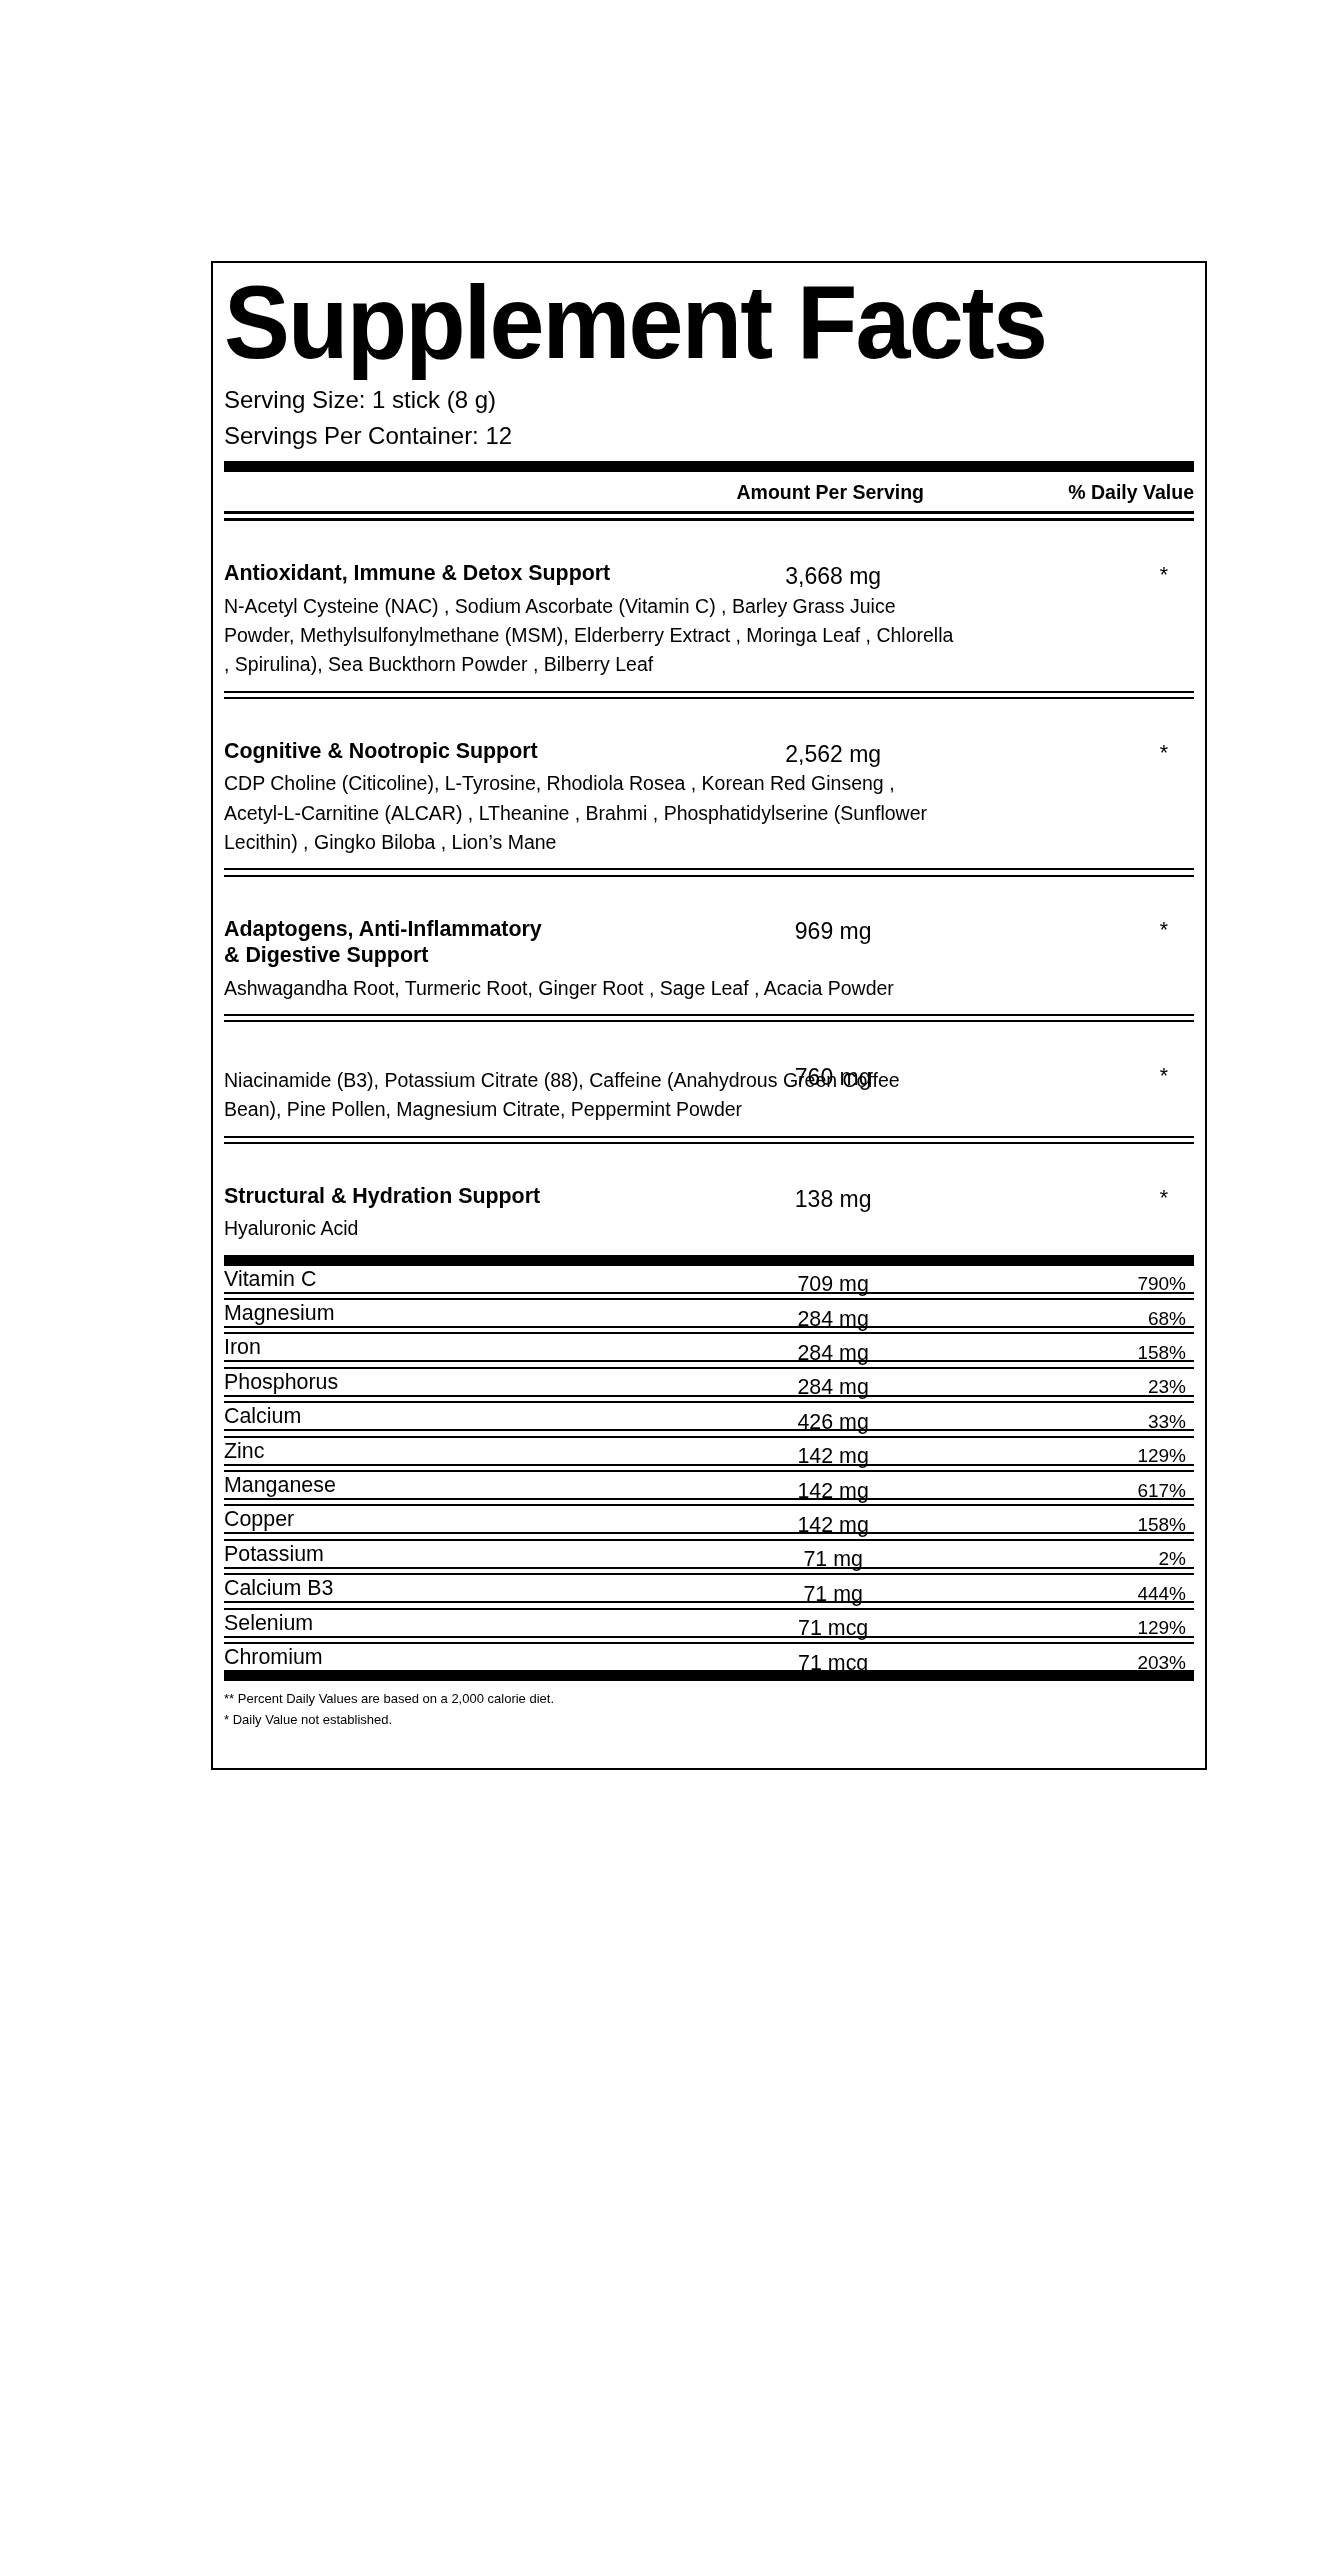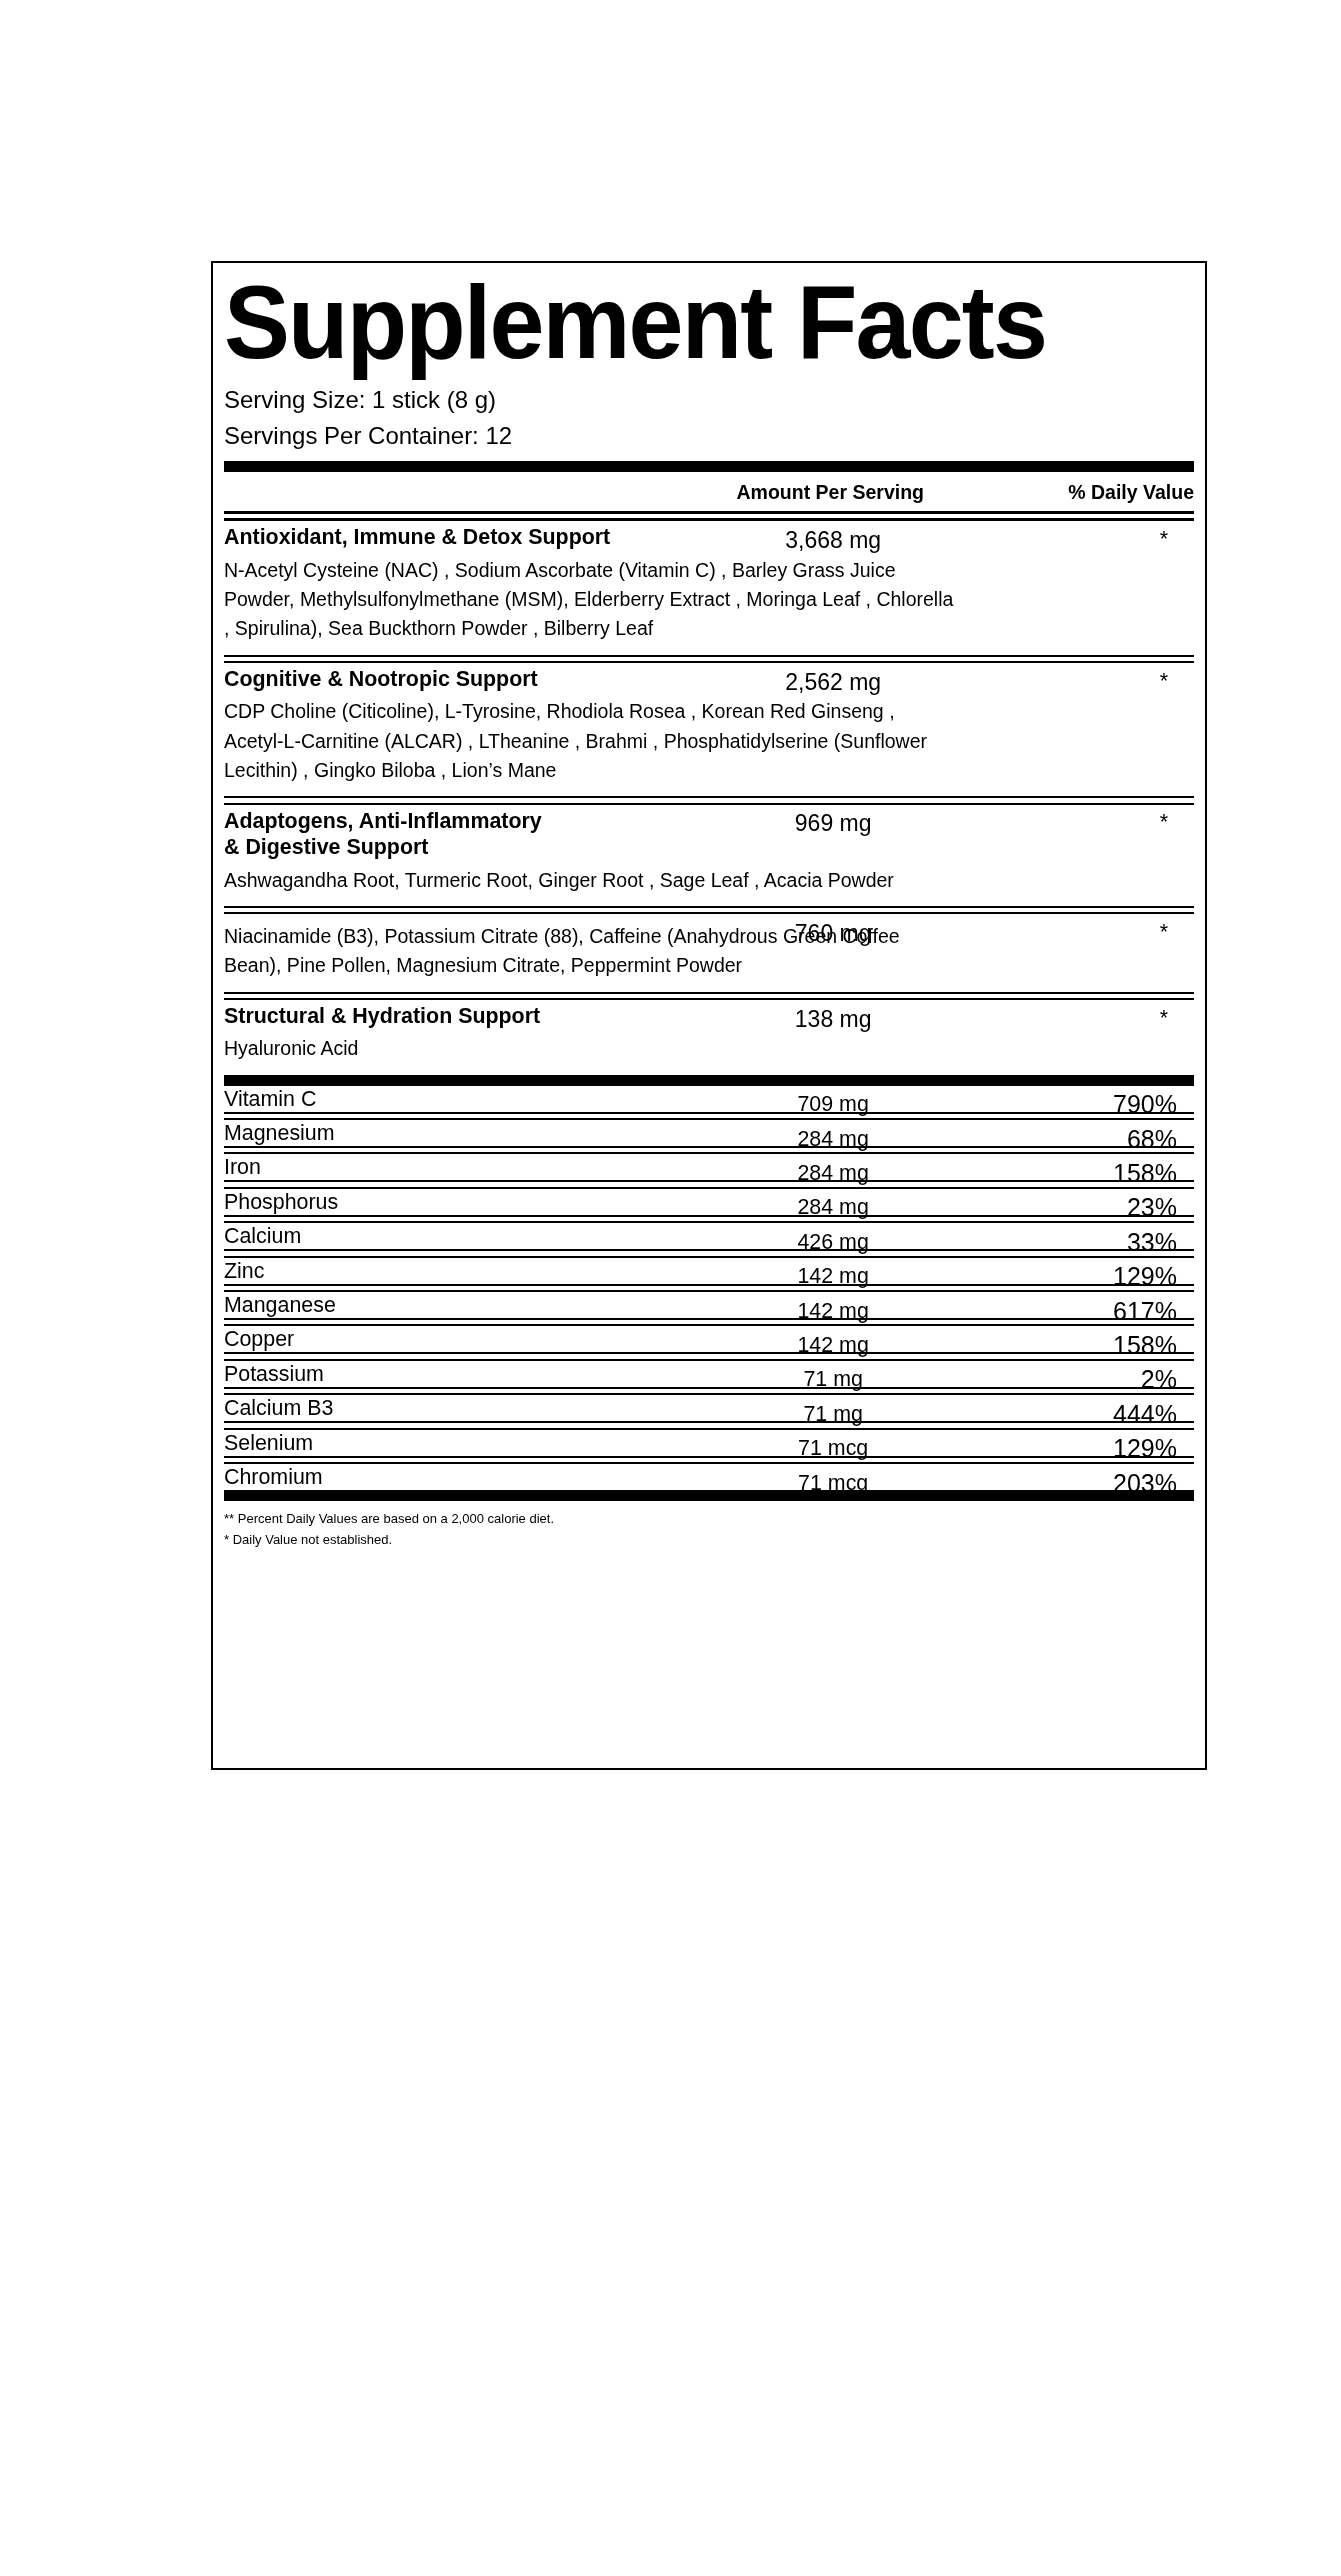--- a/index.html
+++ b/index.html
@@ -81,20 +81,21 @@
     bottom: 7.4px;
     font-size: 19.5px;
     font-weight: bold;
     white-space: nowrap;
   }
 
   .blend-head {
     position: relative;
     padding-top: 3px;
     padding-bottom: 2.8px;
+    margin-top: 36px;
   }
   .blend-name {
     font-size: 21.4px;
     font-weight: bold;
     line-height: 1.25;
     white-space: nowrap;
   }
   .blend-name2 {
     font-size: 21.4px;
     font-weight: bold;
@@ -136,23 +137,23 @@
     position: absolute;
     left: 62.8%;
     top: 5.6px;
     transform: translateX(-50%);
     font-size: 21.4px;
     line-height: 26px;
     white-space: nowrap;
   }
   .nutrient-dv {
     position: absolute;
-    right: 17px;
+    right: 8px;
     top: 5.6px;
-    font-size: 25px;
+    font-size: 19px;
     line-height: 26px;
     white-space: nowrap;
   }
 
   .footnotes {
     margin-top: 7.4px;
     font-size: 13px;
     line-height: 1.62;
   }
 </style>

